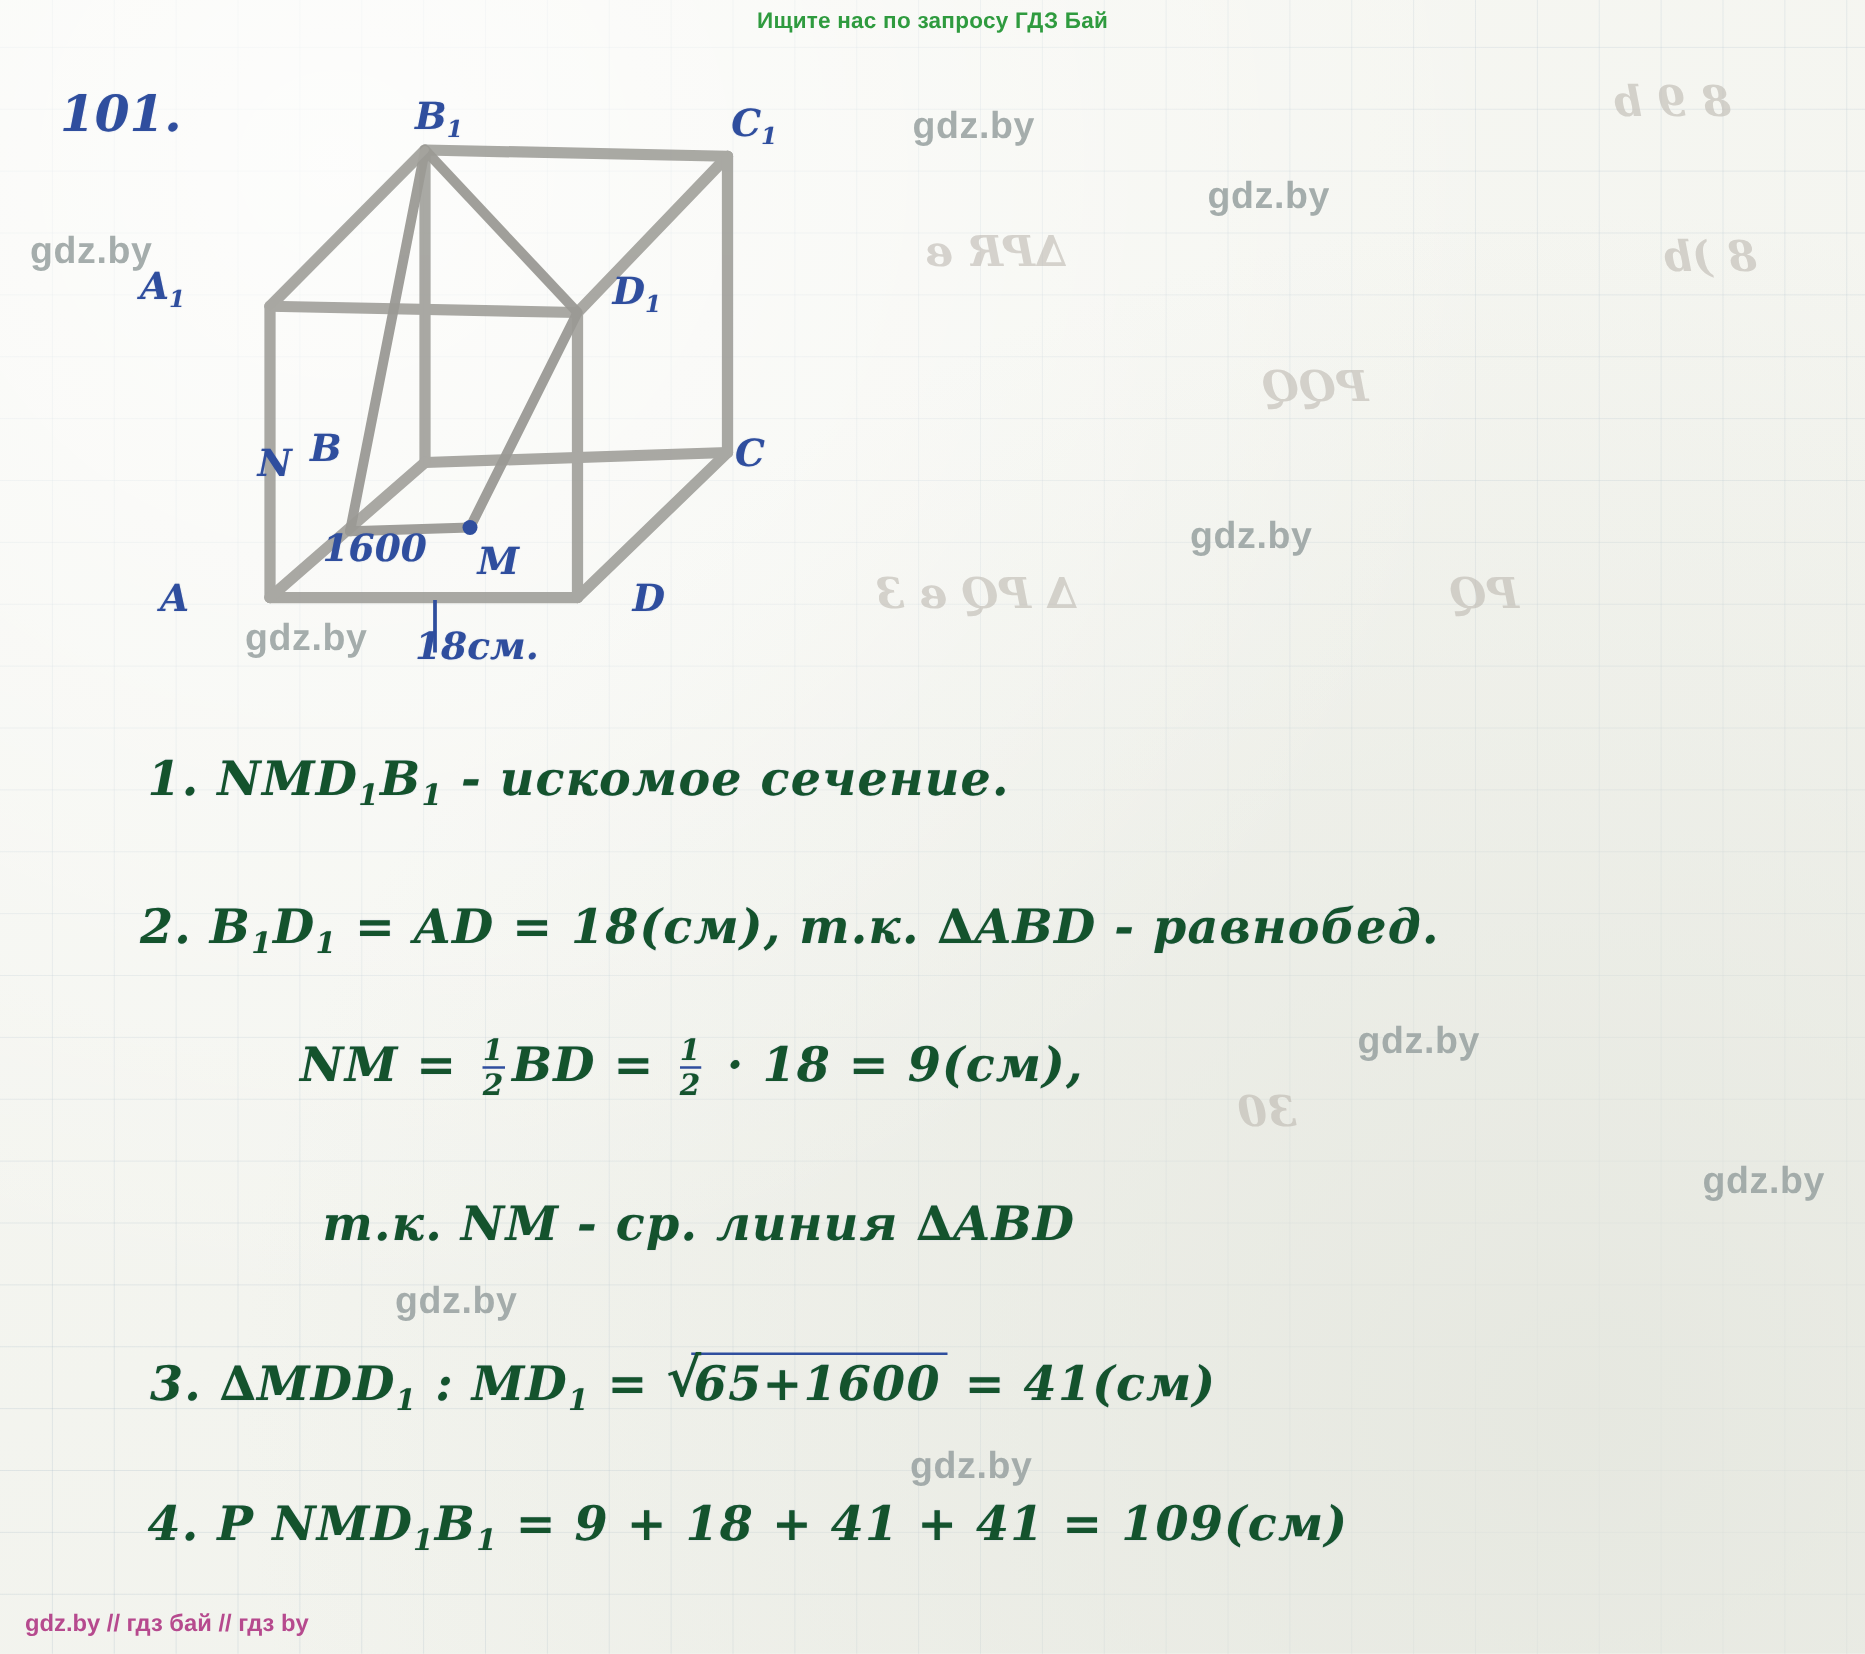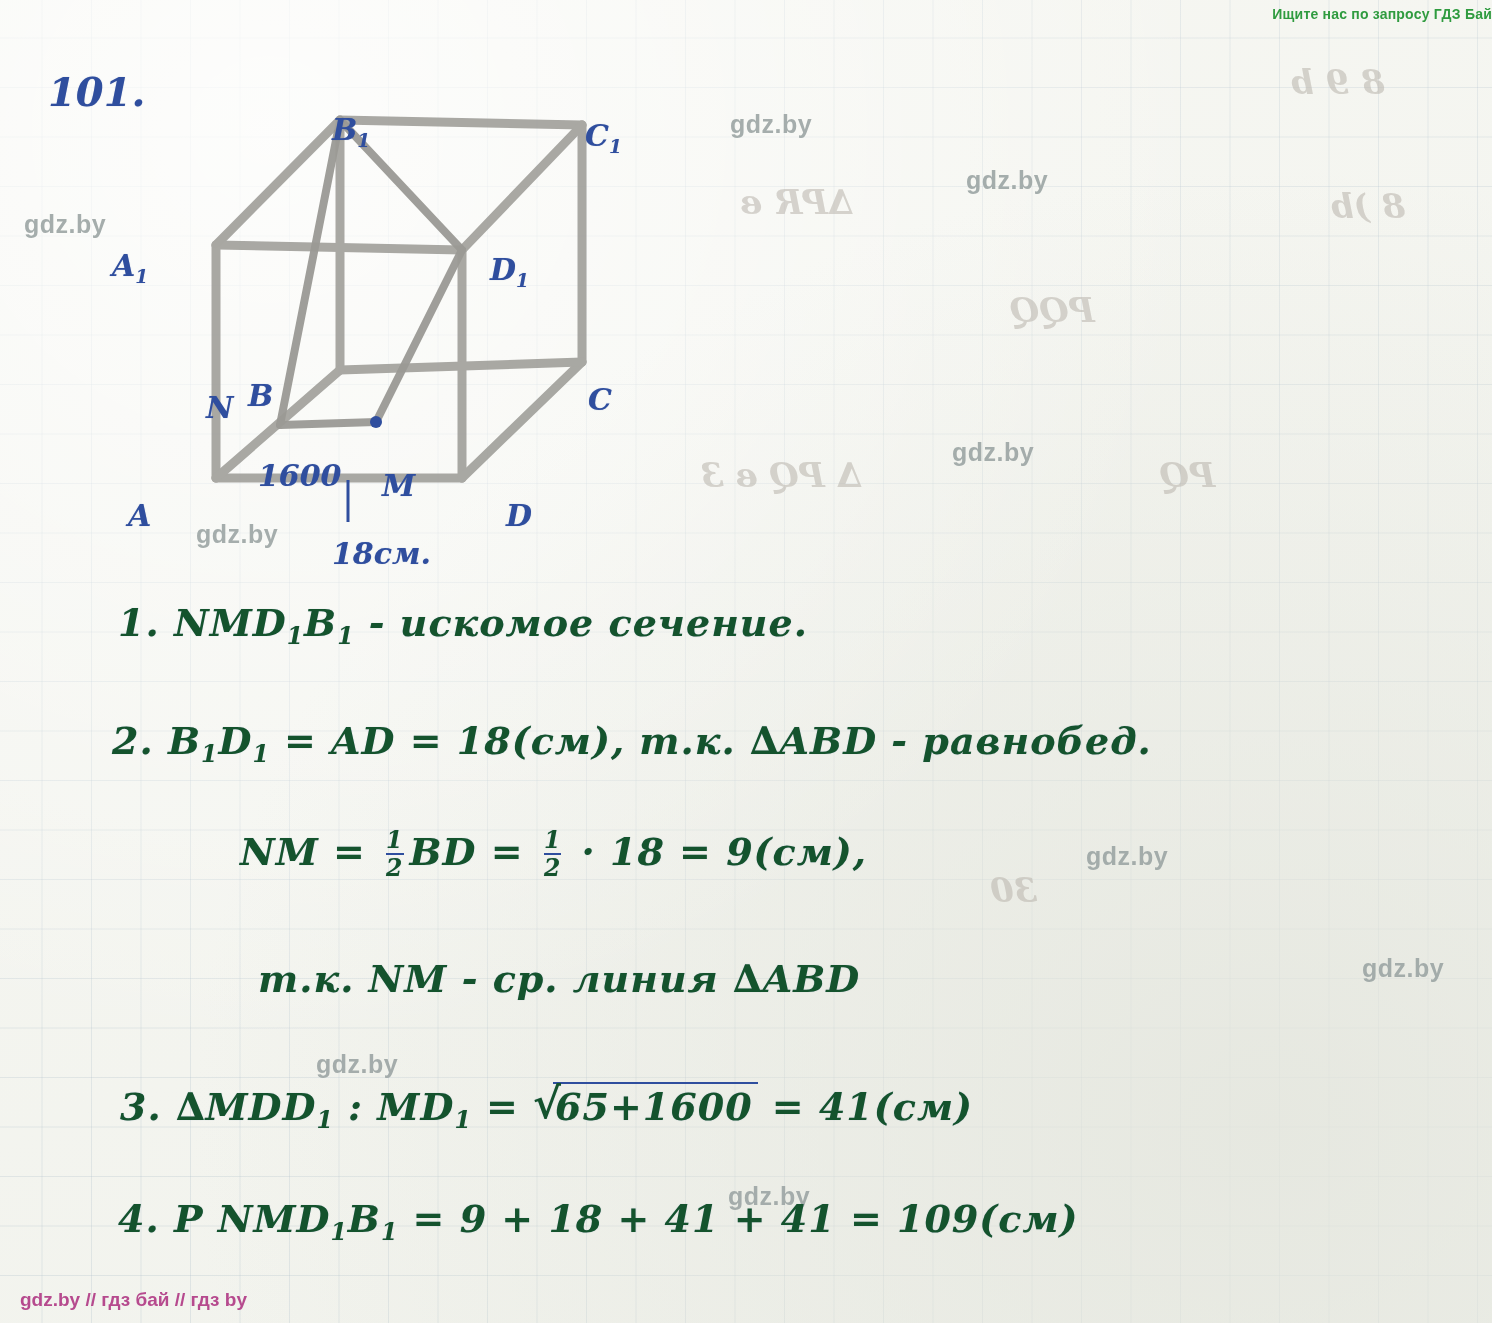--- a/index.html
+++ b/index.html
@@ -32,34 +32,33 @@
       radial-gradient(ellipse at 18% 10%, rgba(255,255,255,0.75), rgba(255,255,255,0) 55%),
       radial-gradient(ellipse at 85% 85%, rgba(228,230,222,0.85), rgba(255,255,255,0) 60%),
       linear-gradient(160deg, rgba(250,250,246,0.55), rgba(236,238,230,0.35));
     pointer-events: none;
   }
   
   .wm {
     position: absolute;
     color: #9ea7a6;
     font-weight: bold;
-    font-size: 25px;
+    font-size: 30px;
     letter-spacing: 0.5px;
     white-space: nowrap;
     opacity: 0.92;
-    margin-top: 26px;
   }
   .top-banner {
     position: absolute;
     top: 6px;
     left: 0;
     width: 100%;
-    text-align: right;
+    text-align: center;
     color: #2f9b3f;
-    font-size: 14px;
+    font-size: 18px;
     font-weight: bold;
     letter-spacing: 0.2px;
   }
   .bottom-banner {
     position: absolute;
     bottom: 12px;
     left: 0;
     width: 100%;
     text-align: left;
     color: #b64a8e;
@@ -70,21 +69,21 @@
   
   .hw {
     position: absolute;
     color: #2f4e9e;
     font-family: "DejaVu Serif", serif;
     font-style: italic;
     font-weight: bold;
     white-space: nowrap;
     text-shadow: 0 0 1px rgba(47,78,158,0.35);
   }
-  .hw.lbl { font-size: 30px; margin-top: 36px; }
+  .hw.lbl { font-size: 30px; }
   .hw.num { font-size: 34px; }
   .line {
     position: absolute;
     color: #14532d;
     font-family: "DejaVu Serif", serif;
     font-style: italic;
     font-weight: bold;
     font-size: 38px;
     white-space: nowrap;
     letter-spacing: 1px;

